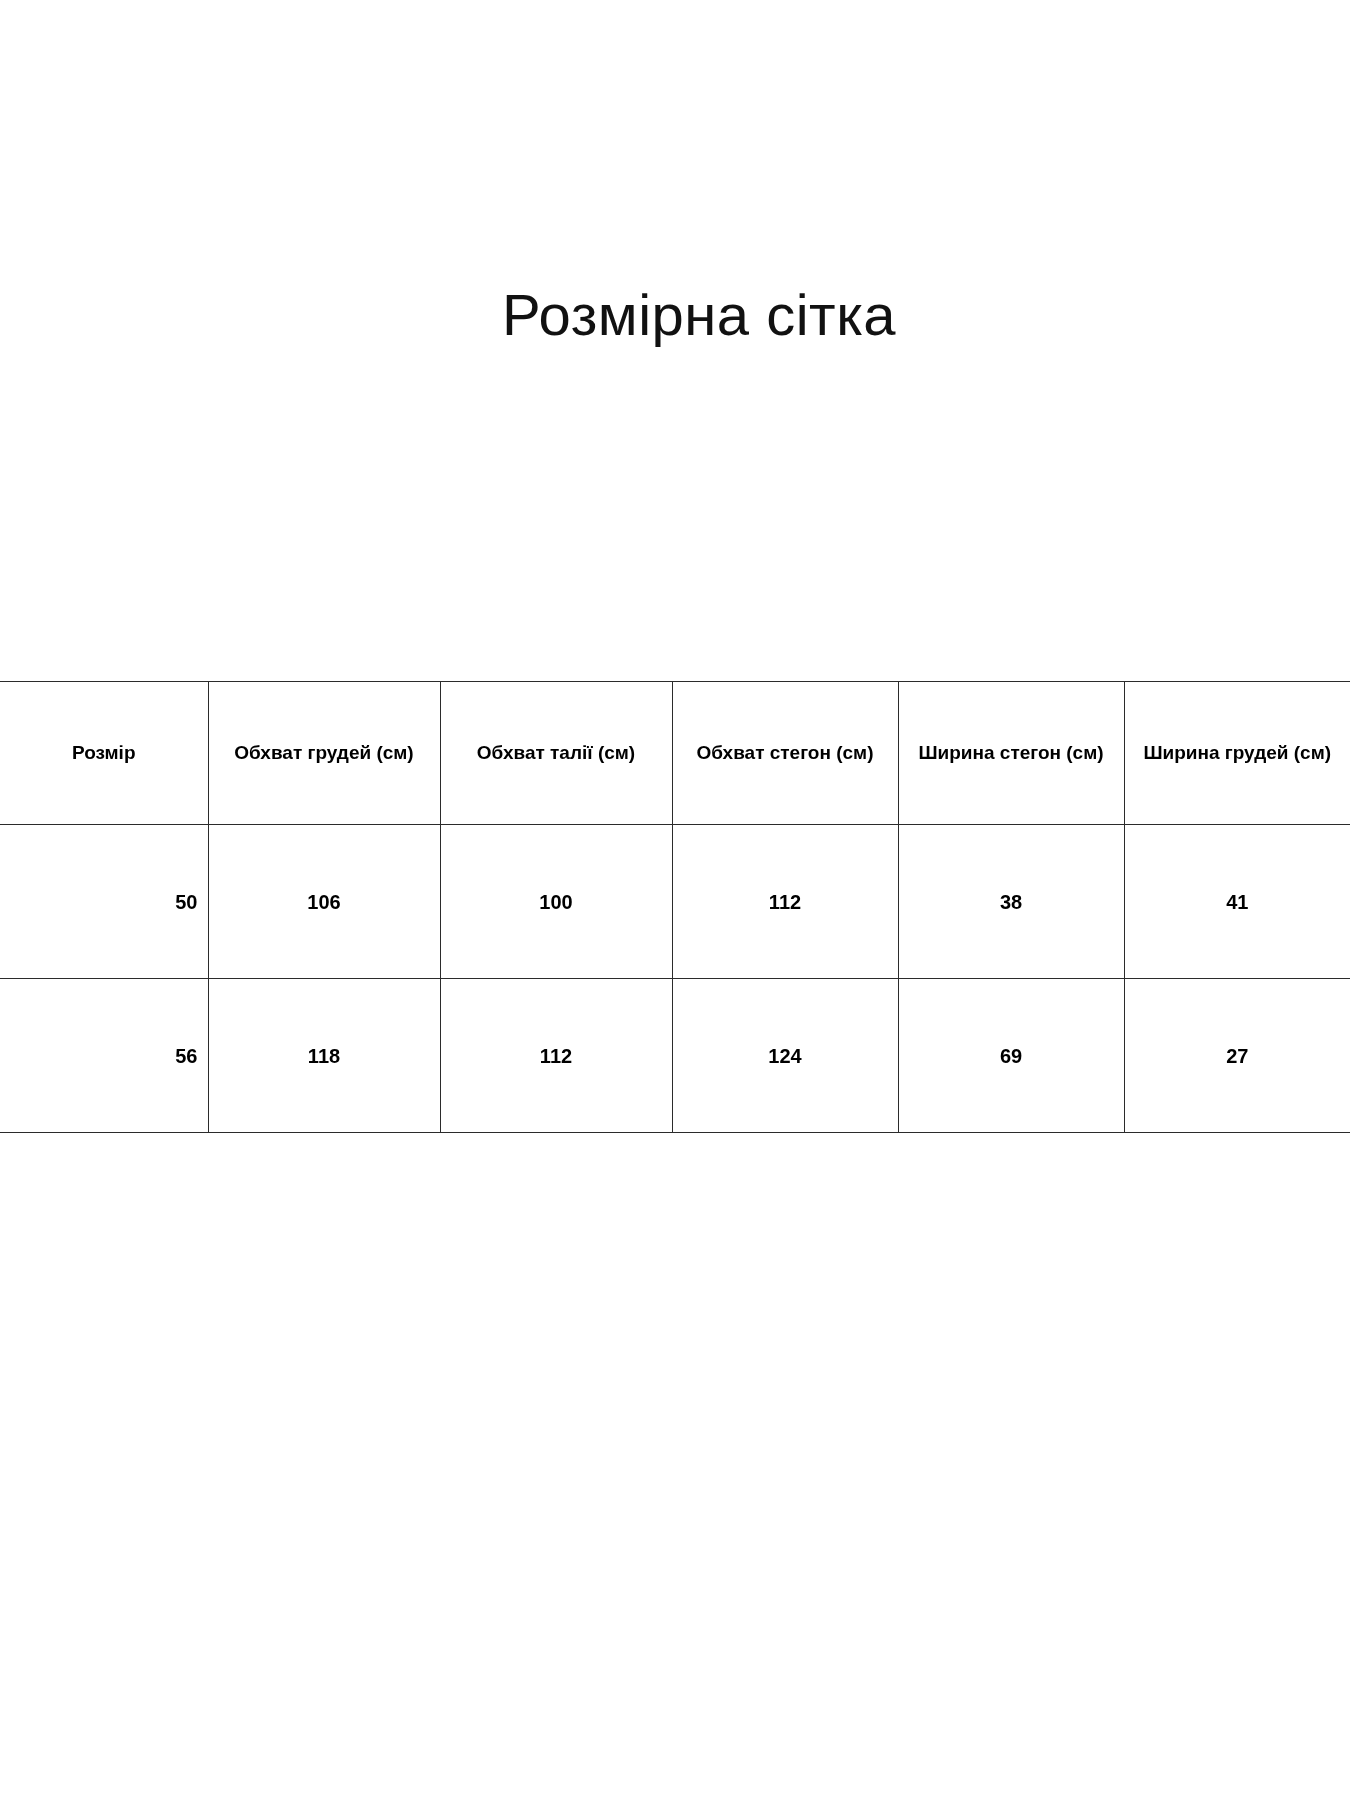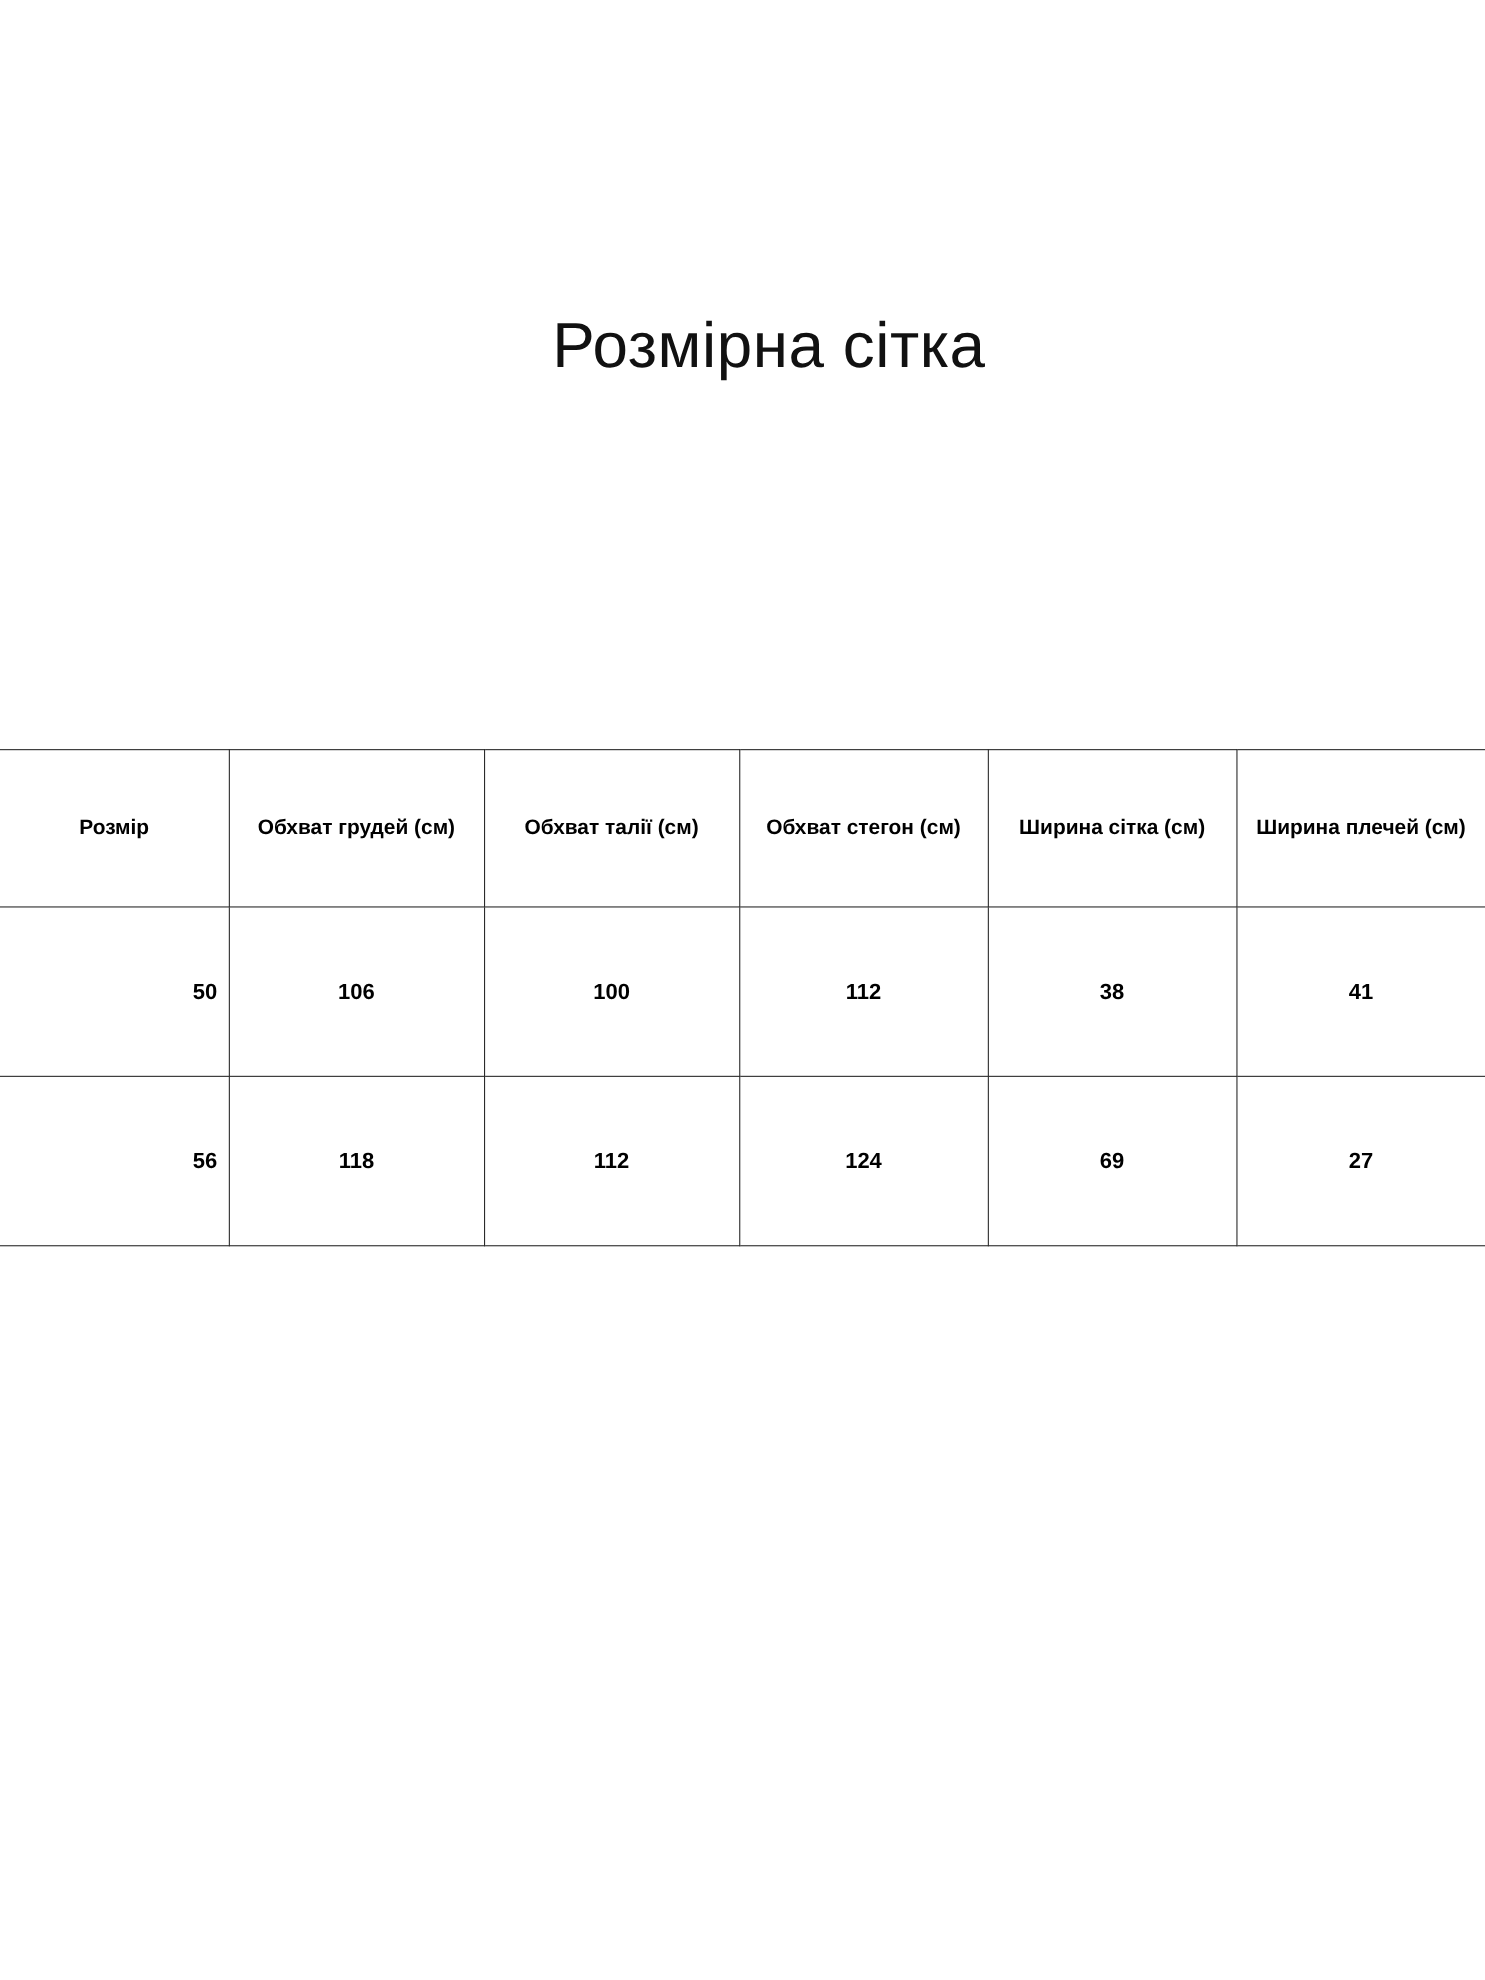--- a/index.html
+++ b/index.html
@@ -102,22 +102,22 @@
           <col class="c3">
           <col class="c4">
           <col class="c5">
       </colgroup>
       <thead>
         <tr>
           <th>Розмір</th>
           <th>Обхват грудей (см)</th>
           <th>Обхват талії (см)</th>
           <th>Обхват стегон (см)</th>
-          <th>Ширина сітка (см)</th>
-          <th>Ширина плечей (см)</th>
+          <th>Ширина стегон (см)</th>
+          <th>Ширина грудей (см)</th>
         </tr>
       </thead>
       <tbody>
         <tr>
           <td class="size-cell">50</td>
           <td>106</td>
           <td>100</td>
           <td>112</td>
           <td>38</td>
           <td>41</td>

